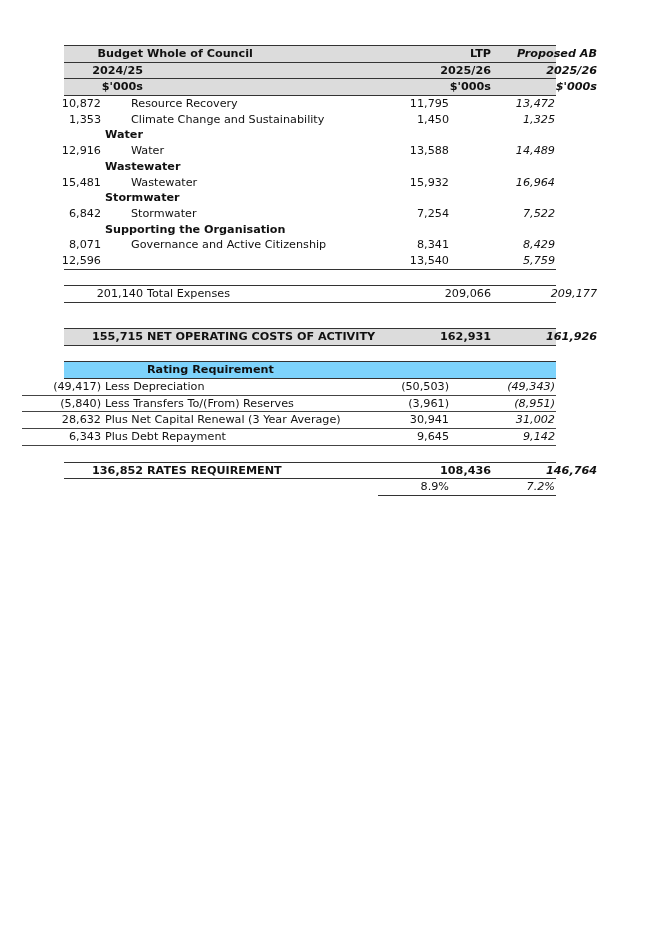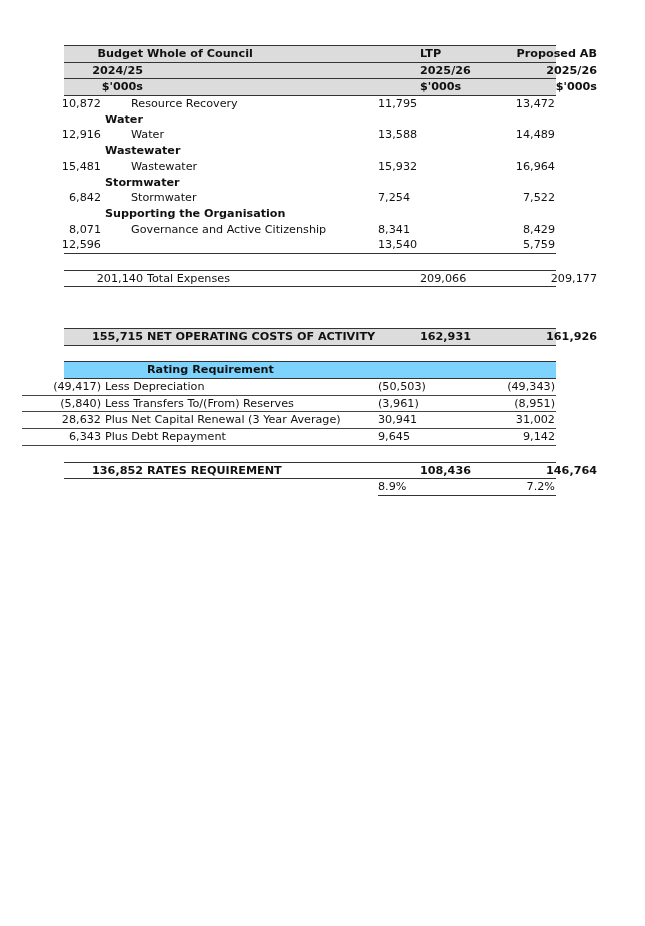--- a/index.html
+++ b/index.html
@@ -3,22 +3,22 @@
 <meta charset="utf-8">
 <style>
   html, body { margin: 0; padding: 0; background: #ffffff; }
   body { width: 645px; height: 926px; position: relative; overflow: hidden;
          font-family: "DejaVu Sans", sans-serif; font-size: 11.2px; color: #111; }
   .tbl { position: absolute; left: 22px; width: 534px; }
   .row { position: relative; height: 15.7px; line-height: 15.7px; white-space: nowrap; }
   .c-budget { position: absolute; left: 0; width: 79px; text-align: right; }
   .c-label { position: absolute; left: 83px; }
   .c-label.indent { left: 109px; }
-  .c-ltp { position: absolute; left: 356px; width: 79px; }
-  .c-ab { position: absolute; left: 440px; width: 93px; text-align: right; }
+  .c-ltp { position: absolute; left: 348px; width: 79px; text-align: right; }
+  .c-ab { position: absolute; left: 440px; width: 93px; text-align: right; font-style: italic; }
   .bold { font-weight: bold; }
   .hdr { background: #dcdcdc; }
   .hdr2 { background: #7dd3fc; }
   .bt { border-top: 1.5px solid #333; margin-left: 42px; }
   .bb { border-bottom: 1.5px solid #333; }
   .bb-thin { border-bottom: 1px solid #444; }
   .gap { height: 15.7px; }
   .pct-line { position: absolute; left: 356px; width: 178px; border-bottom: 1.2px solid #333; }
 </style>
 </head>
@@ -41,20 +41,26 @@
     <span class="c-ltp">$'000s</span>
     <span class="c-ab">$'000s</span>
   </div>
 
   <div id="activities">
       <div class="row">
         <span class="c-budget">10,872</span>
         <span class="c-label indent">Resource Recovery</span>
         <span class="c-ltp">11,795</span>
         <span class="c-ab">13,472</span>
+      </div>
+      <div class="row">
+        <span class="c-budget">1,353</span>
+        <span class="c-label indent">Climate Change and Sustainability</span>
+        <span class="c-ltp">1,450</span>
+        <span class="c-ab">1,325</span>
       </div>
       <div class="row bold">
         <span class="c-label">Water</span>
       </div>
       <div class="row">
         <span class="c-budget">12,916</span>
         <span class="c-label indent">Water</span>
         <span class="c-ltp">13,588</span>
         <span class="c-ab">14,489</span>
       </div>

